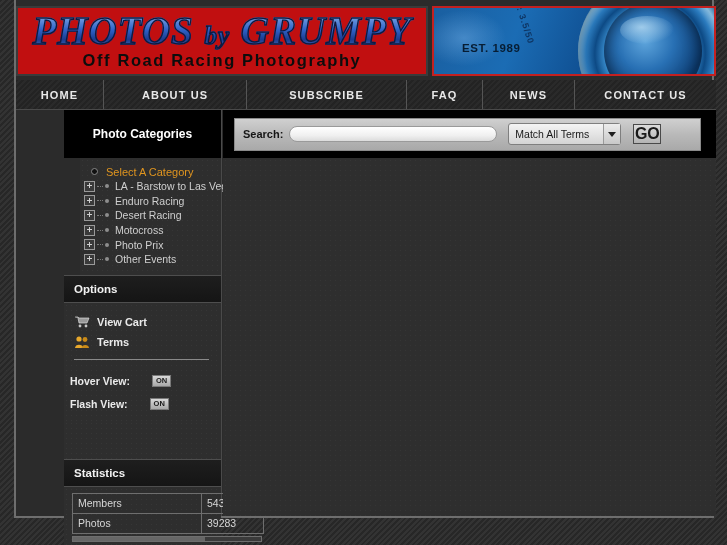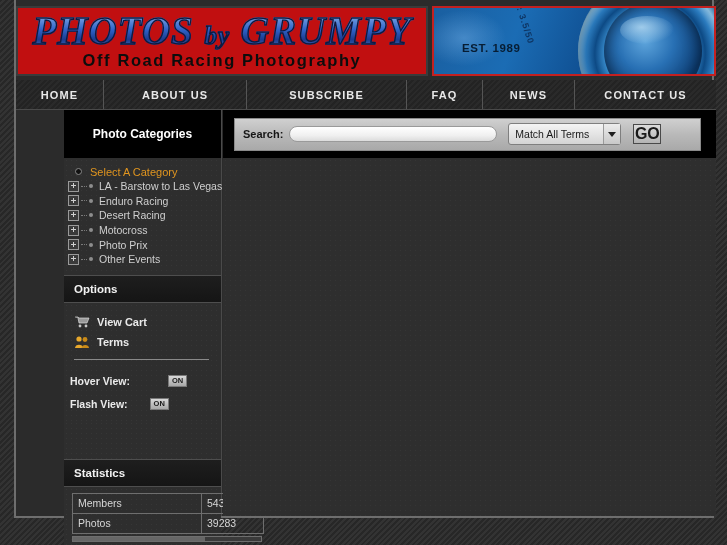--- a/index.html
+++ b/index.html
@@ -203,20 +203,21 @@
     font-weight: bold;
   }
 
   .category-tree {
     background: #2e2e2e;
     background-image: radial-gradient(rgba(255,255,255,0.04) 0.5px, transparent 0.5px);
     background-size: 5px 5px;
     padding: 6px 0 8px 0;
     min-height: 106px;
     box-sizing: border-box;
+    margin-left: 16px;
   }
   .tree-root {
     display: flex;
     align-items: center;
     height: 15px;
     padding-left: 9px;
     color: #e0951f;
     font-size: 11px;
     cursor: pointer;
   }
@@ -313,21 +314,21 @@
   .toggle-row {
     display: flex;
     align-items: center;
     height: 19px;
     padding-left: 6px;
     color: #eaeaea;
     font-size: 10.5px;
     font-weight: bold;
     margin-top: 4px;
   }
-  .toggle-row.first { margin-top: 12px; gap: 16px; }
+  .toggle-row.first { margin-top: 12px; }
   .toggle-btn {
     margin-left: 22px;
     background: linear-gradient(180deg, #d8d8d8, #a8a8a8);
     border: 1px solid #7a7a7a;
     color: #1a1a1a;
     font-size: 7.5px;
     font-weight: bold;
     padding: 1px 3px;
     line-height: 8px;
     cursor: pointer;

